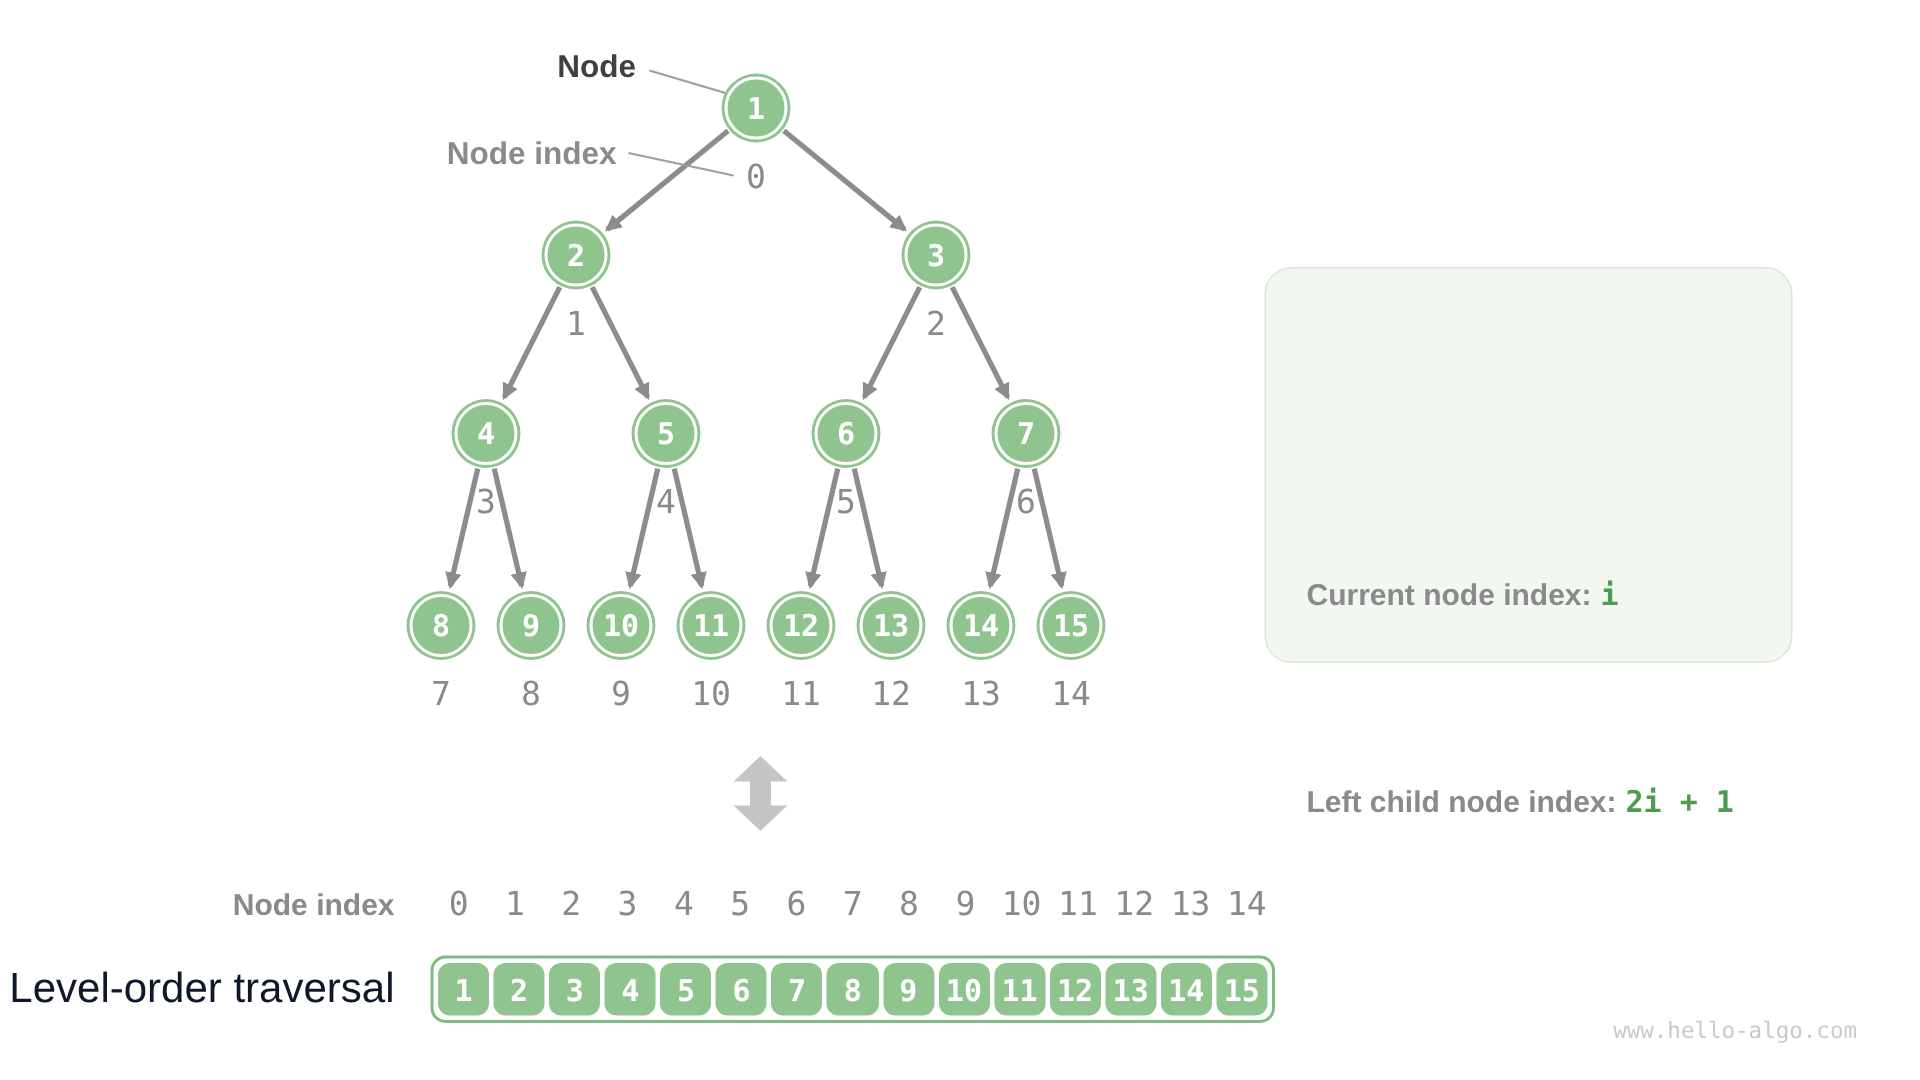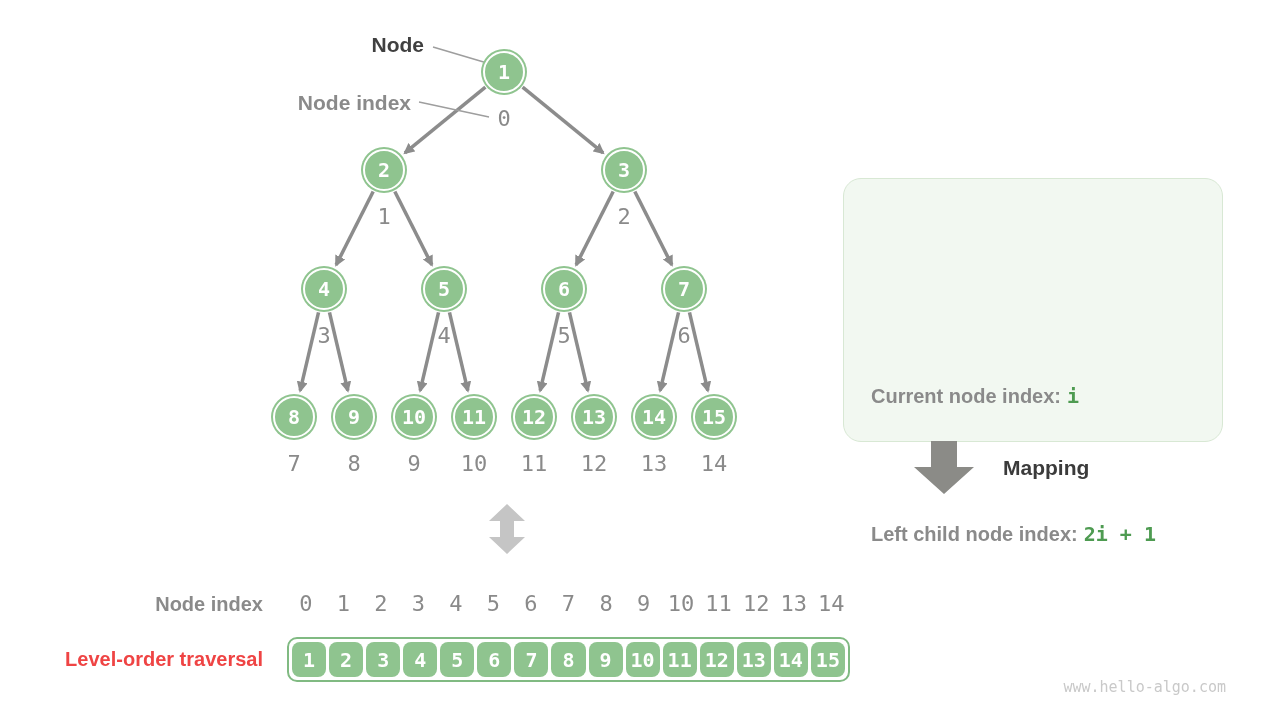--- a/index.html
+++ b/index.html
@@ -17,54 +17,54 @@
   }
   .tindex{
     position:absolute;width:64px;text-align:center;
     color:#8A8A8A;font-family:"DejaVu Sans Mono",monospace;font-size:22px;
   }
   
   .lbl-node{position:absolute;top:33px;right:856px;color:#404040;font-weight:bold;font-size:21px;}
   .lbl-nodeindex{position:absolute;top:91px;right:869px;color:#8A8A8A;font-weight:bold;font-size:21px;}
   
   .panel{
-    position:absolute;left:843px;top:178px;width:380px;height:264px;box-sizing:border-box;
+    position:absolute;left:843px;top:178px;width:352px;height:264px;box-sizing:border-box;
     background:#F2F8F1;border:1.5px solid #D8E8D4;border-radius:18px;
   }
   .panel-line{position:absolute;left:27px;white-space:nowrap;font-size:20px;font-weight:bold;color:#8A8A8A;}
   .panel-line .val{color:#4E9B51;font-family:"DejaVu Sans Mono",monospace;font-weight:bold;margin-left:6px;}
   .mapping-row{position:absolute;left:69px;top:262px;display:flex;align-items:center;}
   .mapping-text{margin-left:28px;color:#3B3B3B;font-weight:bold;font-size:21px;}
   
   .updown{position:absolute;left:488px;top:504px;}
   .caption{
     position:absolute;left:545px;top:507px;width:428px;height:44px;
     background:#E4E4E4;border-radius:8px;display:flex;align-items:center;justify-content:center;
     color:#3A3A3A;font-size:21px;
   }
   
   .b-indexlabel{position:absolute;top:592px;right:1017px;color:#8A8A8A;font-weight:bold;font-size:20px;line-height:24px;}
-  .b-arraylabel{position:absolute;top:647px;right:1017px;color:#ef4444;font-weight:bold;font-size:20px;line-height:24px;}
+  .b-arraylabel{position:absolute;top:647px;right:1017px;color:#0f172a;font-weight:normal;font-size:28px;line-height:24px;}
   .b-indices{position:absolute;left:287px;top:592px;width:563px;display:flex;}
   .b-indices span{
     flex:1;text-align:center;color:#8A8A8A;
     font-family:"DejaVu Sans Mono",monospace;font-size:22px;line-height:24px;
   }
   .b-array{
     position:absolute;left:287px;top:637px;width:563px;height:45px;box-sizing:border-box;
     border:2px solid #80BA82;border-radius:10px;background:#ffffff;
     display:flex;align-items:center;gap:3px;padding:0 3px;
   }
   .b-cell{
     flex:1;height:35px;border-radius:8px;background:#8FC48F;
     display:flex;align-items:center;justify-content:center;
     color:#ffffff;font-family:"DejaVu Sans Mono",monospace;font-weight:bold;font-size:20px;
   }
   .watermark{
-    position:absolute;right:54px;top:678px;color:#C9C9C9;
+    position:absolute;right:42px;top:678px;color:#C9C9C9;
     font-family:"DejaVu Sans Mono",monospace;font-size:15px;
   }
 </style>
 </head>
 <body>
 
 <div class="stage">
 
   <svg class="layer" id="edge-layer" width="1280" height="720">
       <defs>
@@ -123,26 +123,20 @@
       <div class="tindex" style="left: 682px; top: 451px;">14</div>
     </div>
 
   <div class="lbl-node">Node</div>
   <div class="lbl-nodeindex">Node index</div>
 
   <div class="panel">
     <div class="panel-line" style="top:205px">
       <span>Current node index:</span><span class="val">i</span>
     </div>
-    <div class="mapping-row">
-      <svg width="62" height="54" viewBox="0 0 62 54">
-        <path d="M18 0 H44 V26 H61 L31 53 L1 26 H18 Z" fill="#8B8B87"></path>
-      </svg>
-      <span class="mapping-text">Mapping</span>
-    </div>
     <div class="panel-line" style="top:343px">
       <span>Left child node index:</span><span class="val">2i + 1</span>
     </div>
   </div>
 
   <svg class="updown" width="38" height="50" viewBox="0 0 38 50">
     <path d="M19 0 L37 17 H26 V33 H37 L19 50 L1 33 H12 V17 H1 Z" fill="#C5C5C5"></path>
   </svg>
 
   <div class="b-indexlabel">Node index</div>

